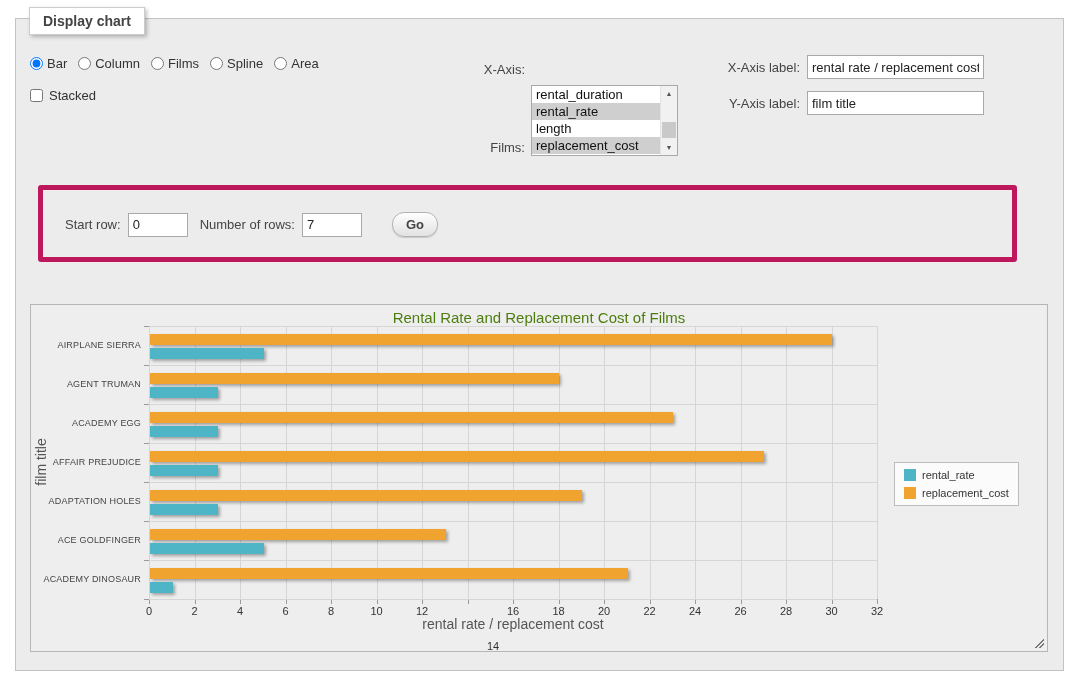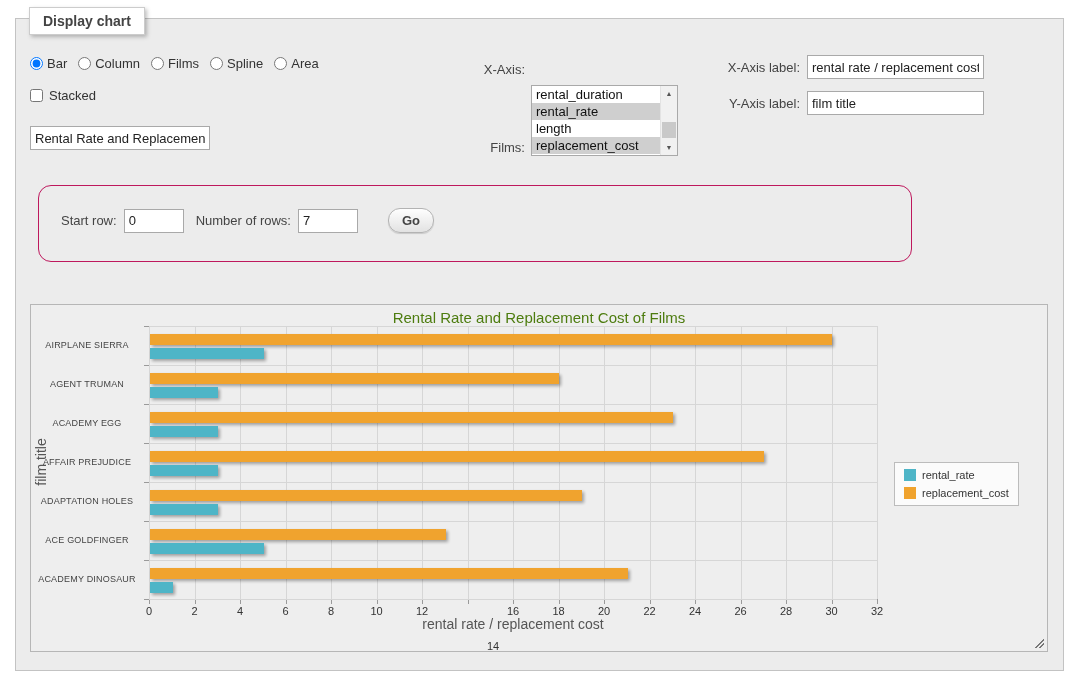--- a/index.html
+++ b/index.html
@@ -40,43 +40,43 @@
            border:1px solid #a9a9a9;box-sizing:border-box;display:flex;z-index:2;}
   .options{flex:1;overflow:hidden;}
   .opt{height:17px;line-height:17px;padding:0 4px;font-size:13px;color:#111;white-space:nowrap;}
   .opt.sel{background:#cfcfcf;}
   .vscroll{width:17px;background:#f1f1f1;position:relative;border-left:1px solid #e3e3e3;box-sizing:border-box;}
   .vs-btn{position:absolute;left:0;width:16px;height:15px;display:flex;align-items:center;
           justify-content:center;font-size:7px;color:#555;background:#f1f1f1;cursor:default;}
   .vs-up{top:0;}.vs-down{bottom:0;}
   .vs-thumb{position:absolute;left:1px;width:14px;top:36px;height:16px;background:#c9c9c9;}
 
-  .rows-panel{position:absolute;left:38px;top:185px;width:874px;height:77px;
-              border:1px solid #be185d;background:#ececec;border-radius:13px;box-sizing:border-box;z-index:1;}
+  .rows-panel{position:absolute;left:38px;top:185px;width:979px;height:77px;
+              border:5px solid #be185d;background:#ececec;border-radius:3px;box-sizing:border-box;z-index:1;}
   .rows-inner{position:absolute;left:22px;top:22px;display:flex;align-items:center;
               font-size:13px;color:#444;}
   .rows-inner .txt{width:50px;margin:0 12px 0 7px;}
   .btn-go{margin-left:18px;border:1px solid #b3b3b3;border-radius:12px;
           background:linear-gradient(#fefefe,#e2e2e2);padding:4px 13px;
           font:bold 13px "Liberation Sans",sans-serif;color:#444;
           box-shadow:0 1px 1px rgba(0,0,0,.15);cursor:default;}
 
   .chart-box{position:absolute;left:30px;top:304px;width:1018px;height:348px;
              border:1px solid #b6b6b6;background:#eee;box-sizing:border-box;z-index:1;}
   .chart-title{position:absolute;left:0;top:4px;width:100%;text-align:center;
                font-size:15px;color:#4d7c0f;}
   .plot{position:absolute;left:118px;top:21px;width:728px;height:273px;}
   .gl-v{position:absolute;top:0;width:1px;height:273px;background:#d6d6d6;}
   .gl-h{position:absolute;left:0;width:728px;height:1px;background:#d6d6d6;}
   .axis-x{position:absolute;left:118px;top:294px;width:729px;height:1px;background:#9a9a9a;}
   .axis-y{position:absolute;left:118px;top:21px;width:1px;height:274px;background:#9a9a9a;}
   .ytick{position:absolute;left:113px;width:5px;height:1px;background:#9a9a9a;}
   .xtick{position:absolute;top:295px;width:1px;height:4px;background:#9a9a9a;}
   .bar{position:absolute;height:11px;box-shadow:2px 2px 3px rgba(0,0,0,.33);}
-  .cat-label{position:absolute;left:2px;width:108px;text-align:center;font-size:9px;
+  .cat-label{position:absolute;left:2px;width:108px;text-align:right;font-size:9px;
              color:#444;letter-spacing:.2px;white-space:nowrap;}
   .xtick-label{position:absolute;top:300px;width:30px;text-align:center;font-size:11px;color:#333;}
   .x-title{position:absolute;left:118px;top:311px;width:728px;text-align:center;
            font-size:14px;color:#555;}
   .y-title{position:absolute;left:10px;top:157px;transform:translate(-50%,-50%) rotate(-90deg);
            font-size:14px;color:#555;white-space:nowrap;}
   .chart-legend{position:absolute;left:863px;top:157px;background:#fbfbfb;
                 border:1px solid #bcbcbc;padding:6px 9px;display:flex;flex-direction:column;gap:6px;}
   .leg-row{display:flex;align-items:center;gap:6px;font-size:11px;color:#333;white-space:nowrap;}
   .leg-swatch{width:12px;height:12px;flex:0 0 12px;}
@@ -112,21 +112,20 @@
         <input type="radio" name="charttype" style="">
         <span>Area</span>
       </label>
     </div>
 
   <label class="stacked-row">
     <input type="checkbox" style="">
     <span>Stacked</span>
   </label>
 
-  <input class="txt title-input" value="Rental Rate and Replacemen" style="">
 
   <div class="lbl lbl-xaxis">X-Axis:</div>
 
   <div class="listbox">
     <div class="options">
         <div class="opt">rental_duration</div>
         <div class="opt sel">rental_rate</div>
         <div class="opt">length</div>
         <div class="opt sel">replacement_cost</div>
       </div>

